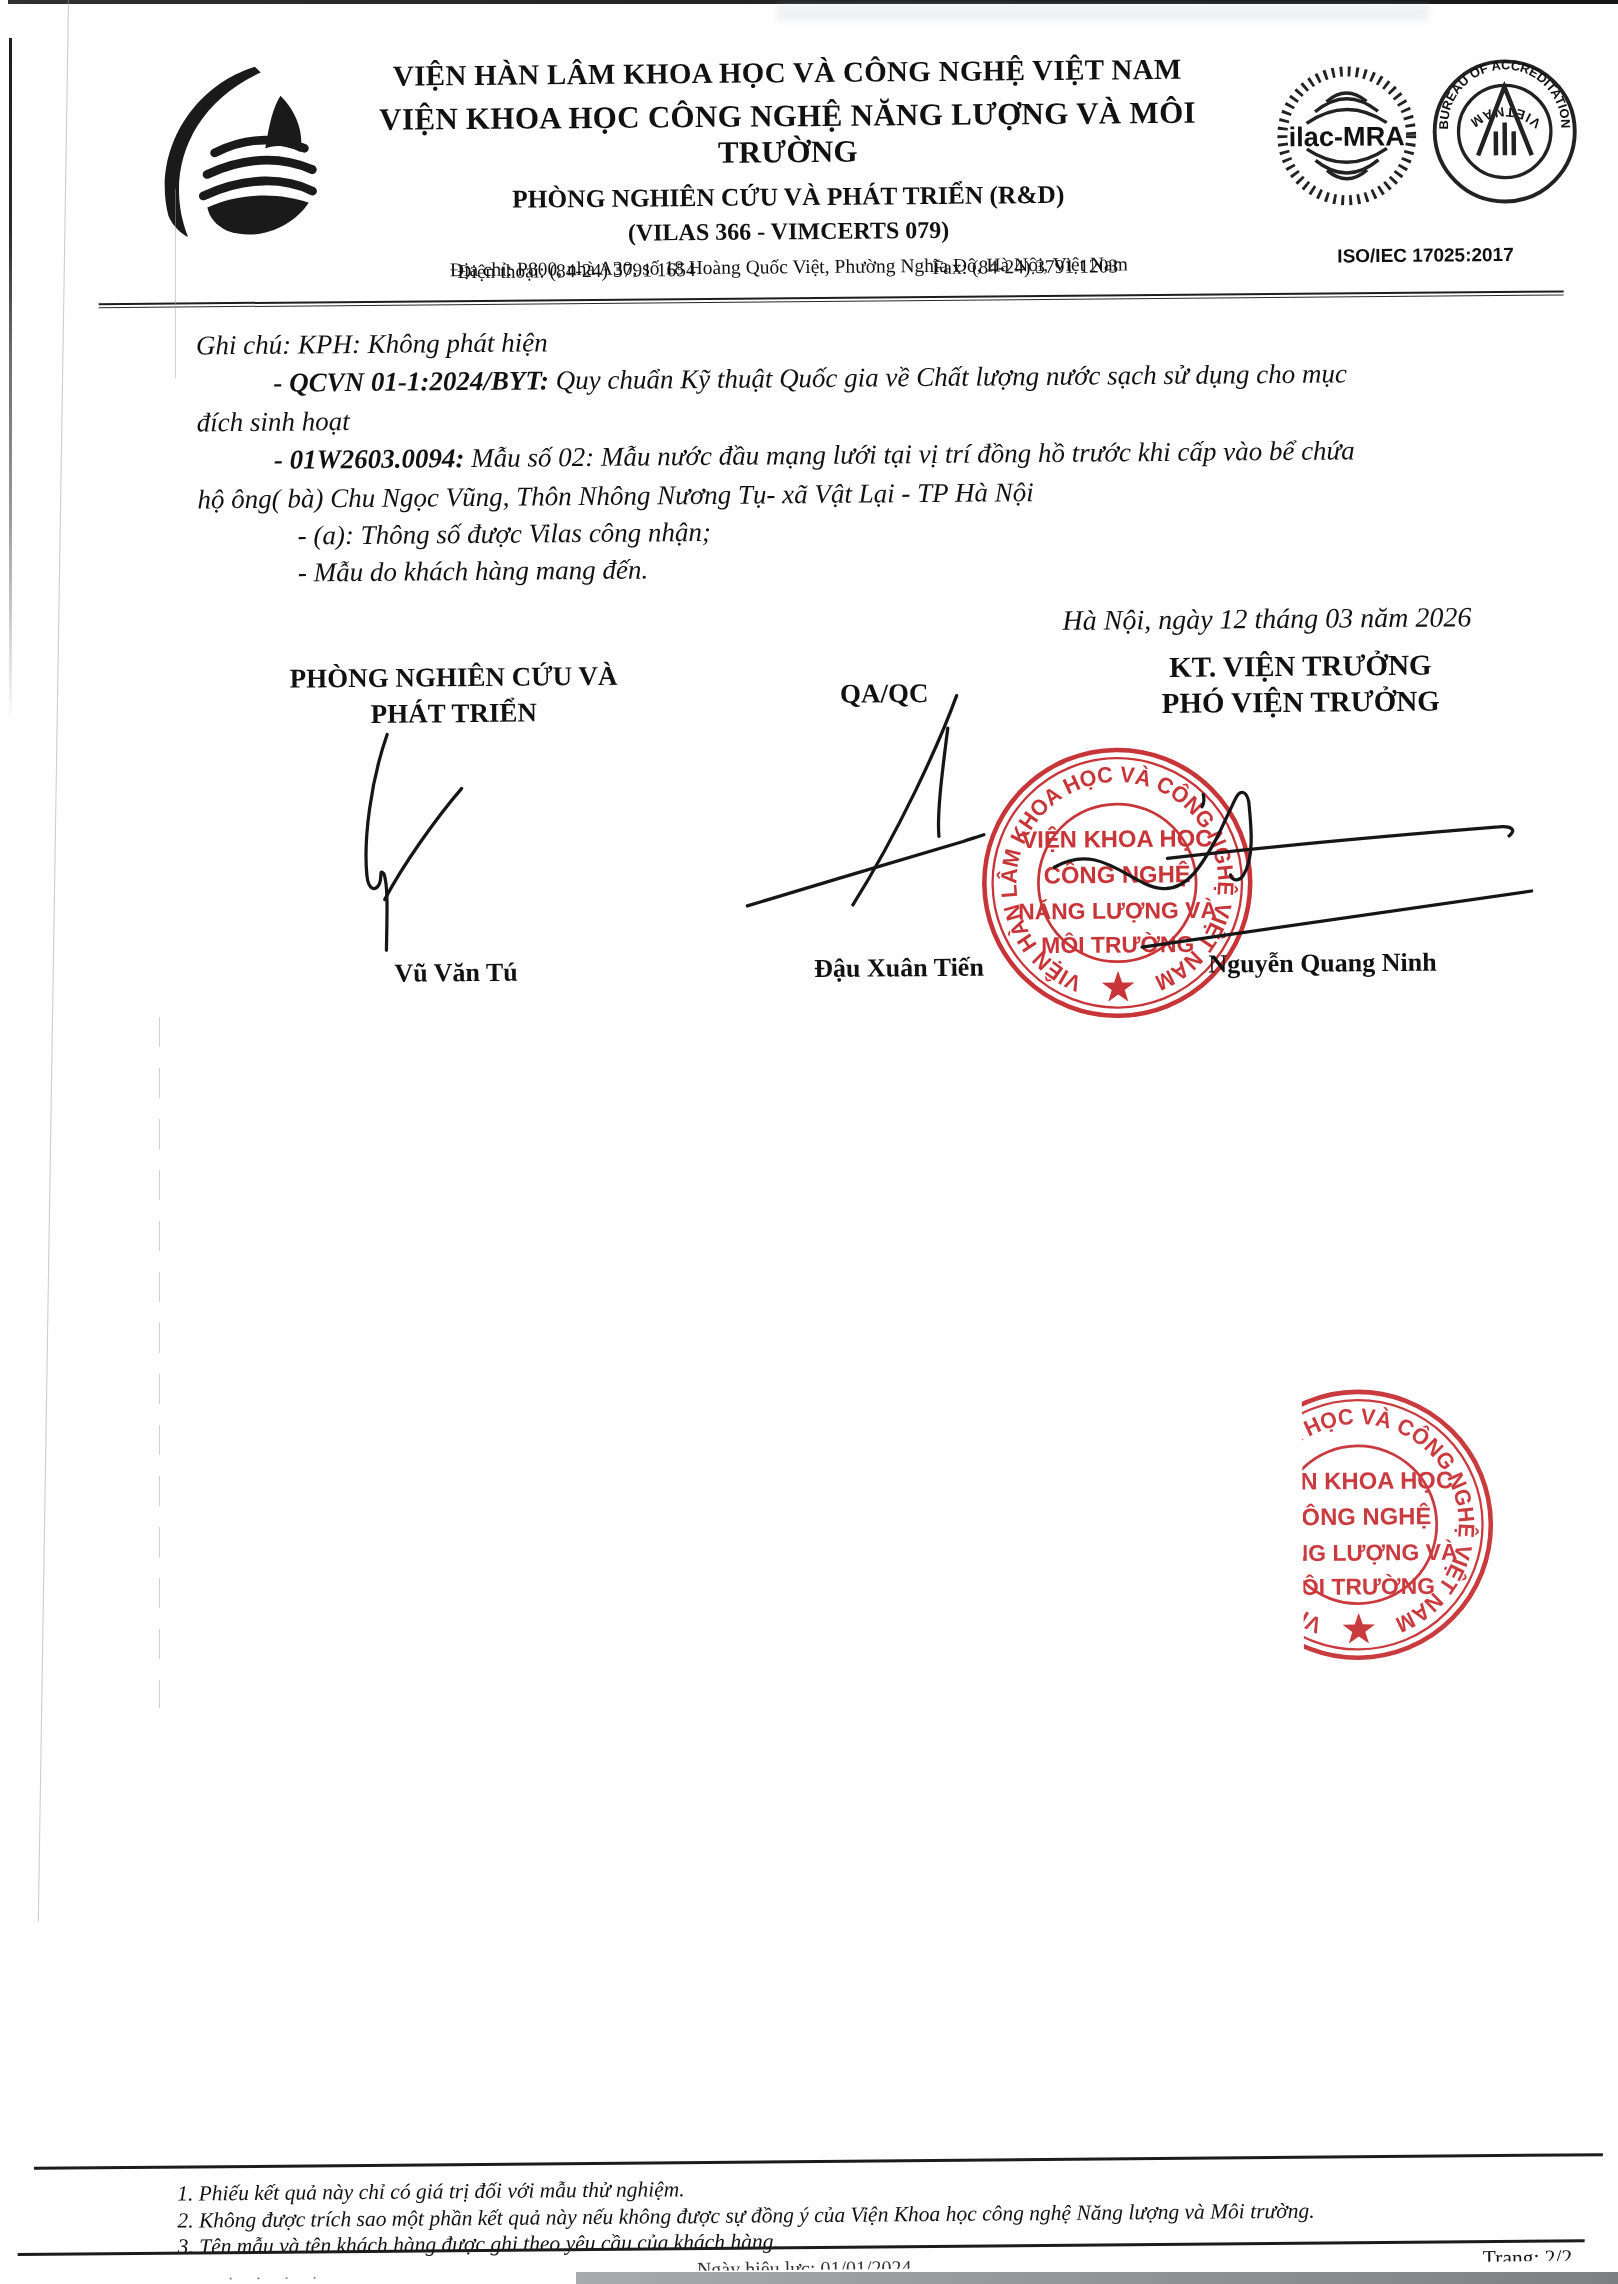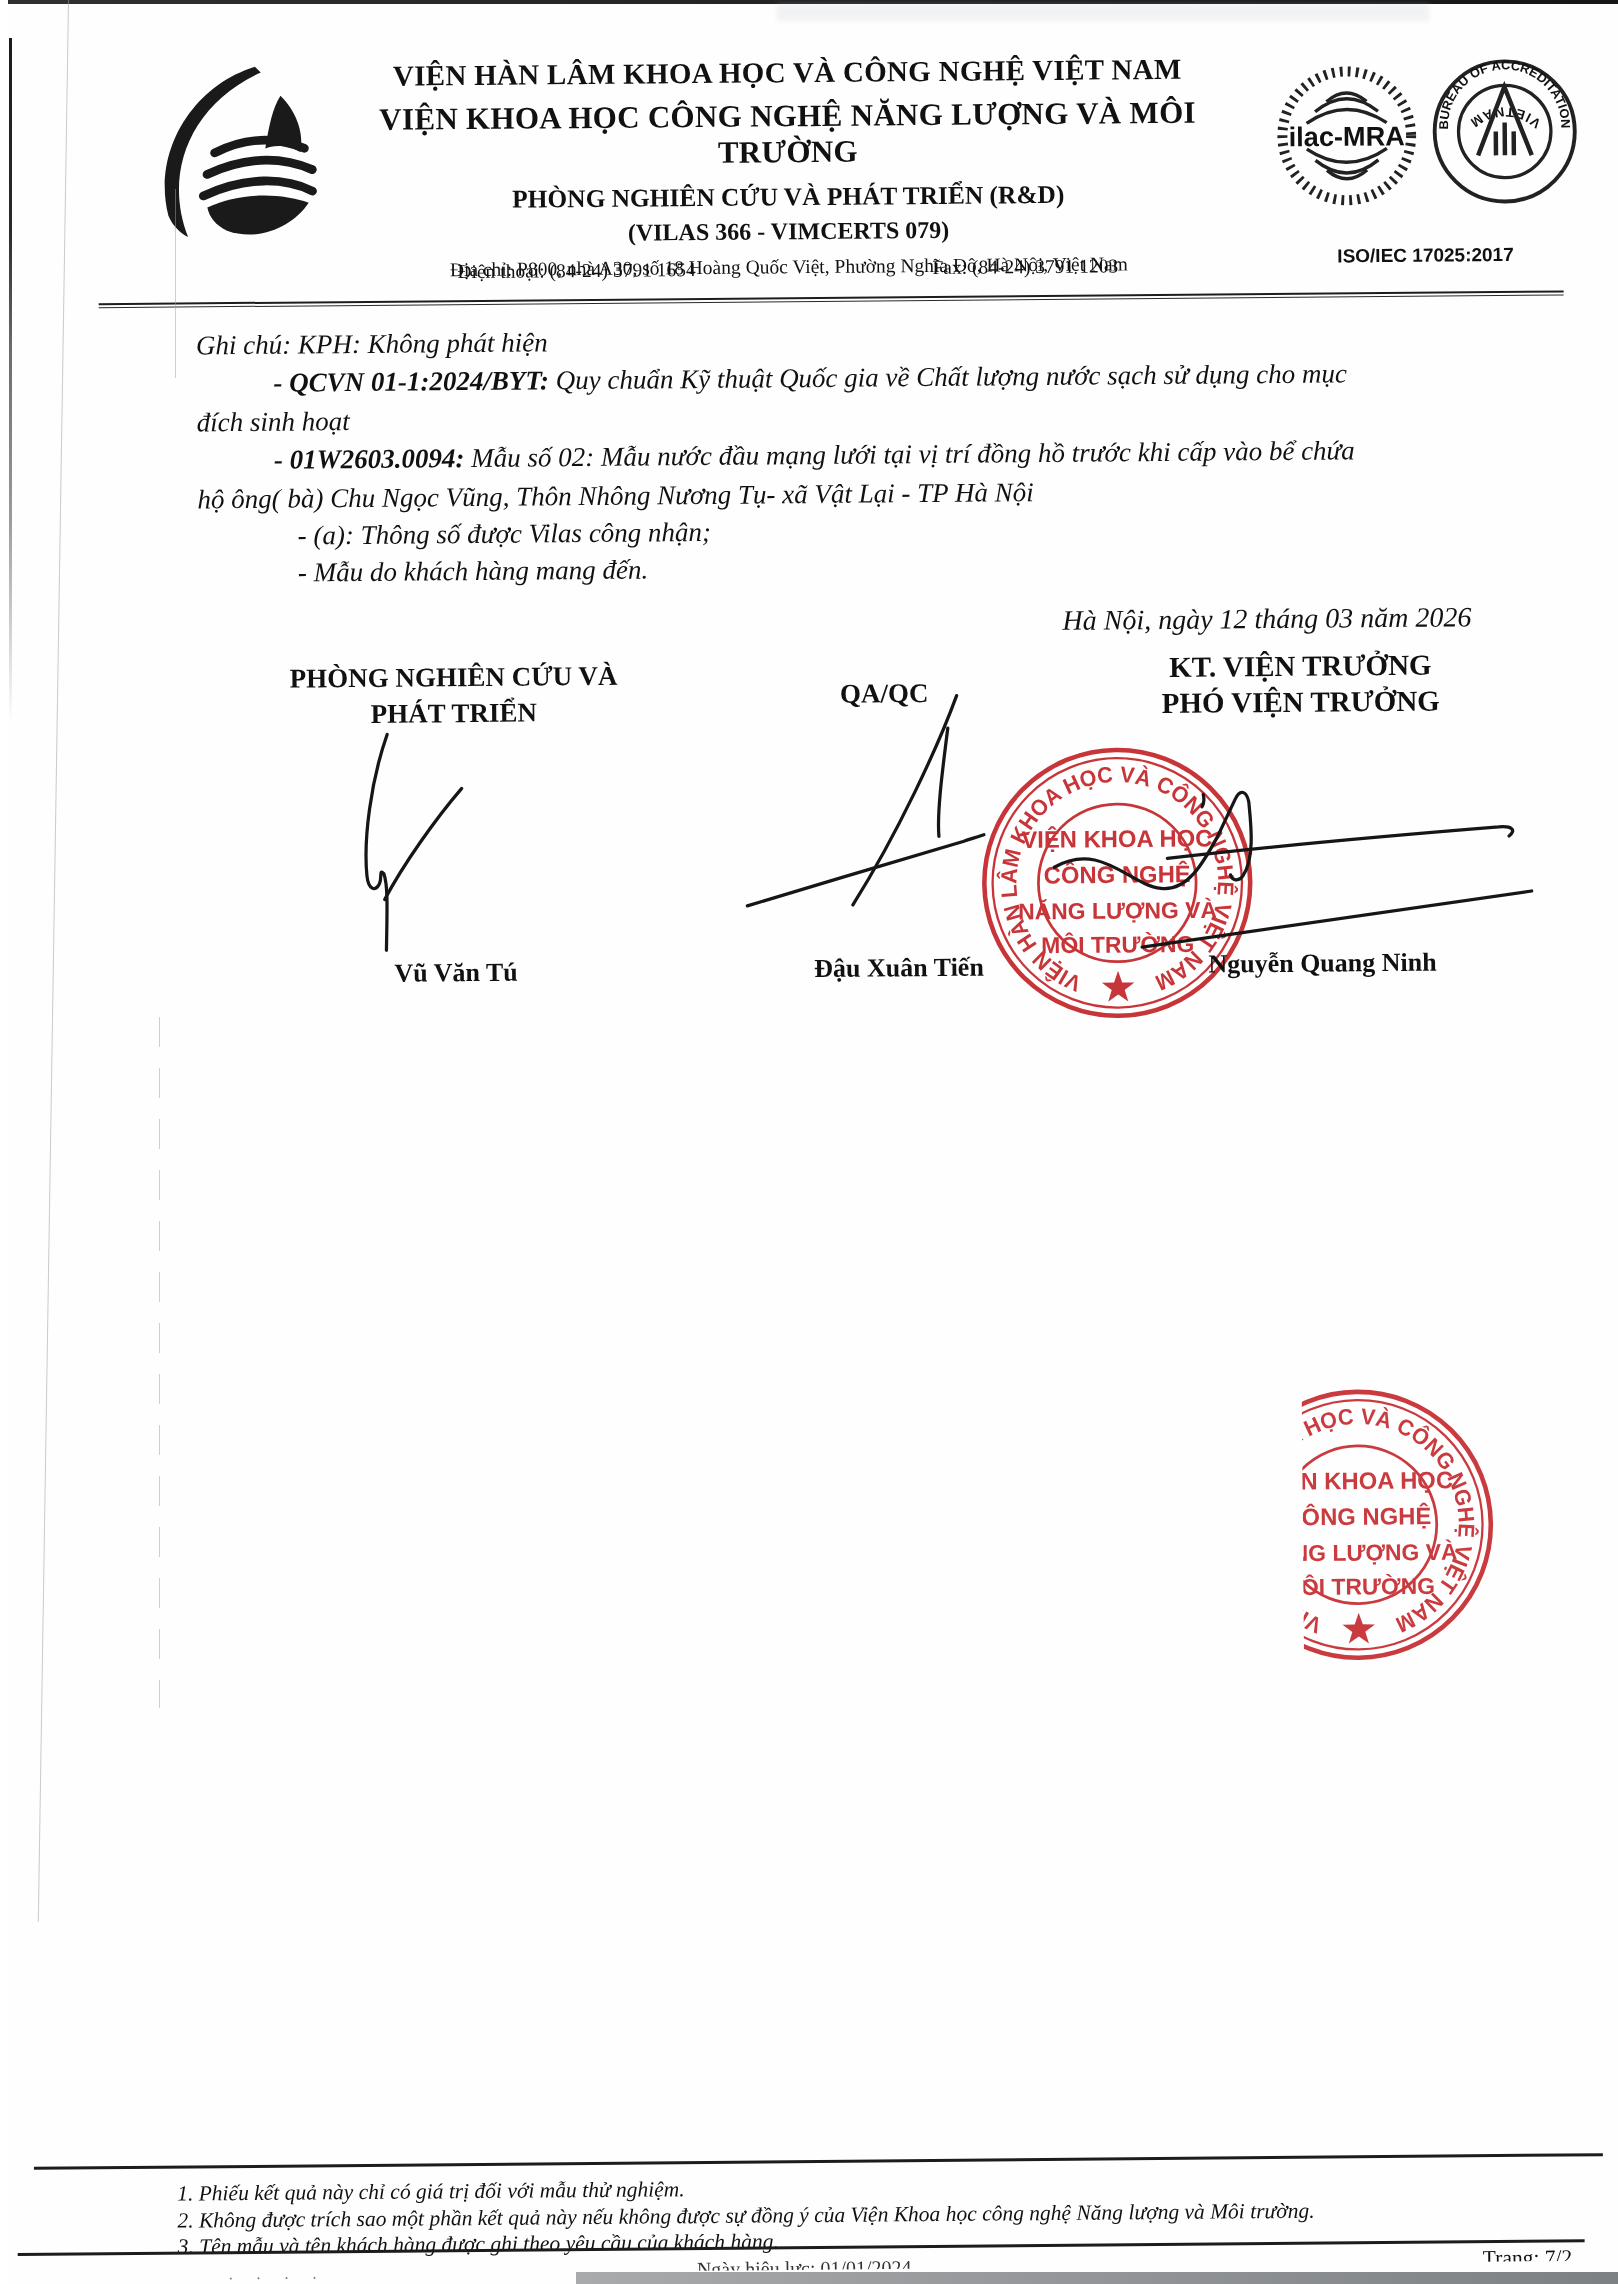--- a/index.html
+++ b/index.html
@@ -185,21 +185,21 @@
       <use href="#stamp-def"></use>
     </svg>
 
     <div class="abs frule1"></div>
     <div class="abs fnote fn1">1. Phiếu kết quả này chỉ có giá trị đối với mẫu thử nghiệm.</div>
     <div class="abs fnote fn2">2. Không được trích sao một phần kết quả này nếu không được sự đồng ý của Viện Khoa học công nghệ Năng lượng và Môi trường.</div>
     <div class="abs fnote fn3">3. Tên mẫu và tên khách hàng được ghi theo yêu cầu của khách hàng.</div>
     <div class="abs frule2"></div>
     <div class="abs fdots">· · · ·</div>
     <div class="abs effdate">Ngày hiệu lực: 01/01/2024</div>
-    <div class="abs pagelabel">Trang: 7/2</div>
+    <div class="abs pagelabel">Trang: 2/2</div>
   </div>
 
   <div class="abs top-edge"></div>
   <div class="abs top-smudge"></div>
   <div class="abs left-edge"></div>
   <div class="abs scanline1"></div>
   <div class="abs scanline2"></div>
   <div class="abs scanline3"></div>
   <div class="abs bottom-band"></div>
 

